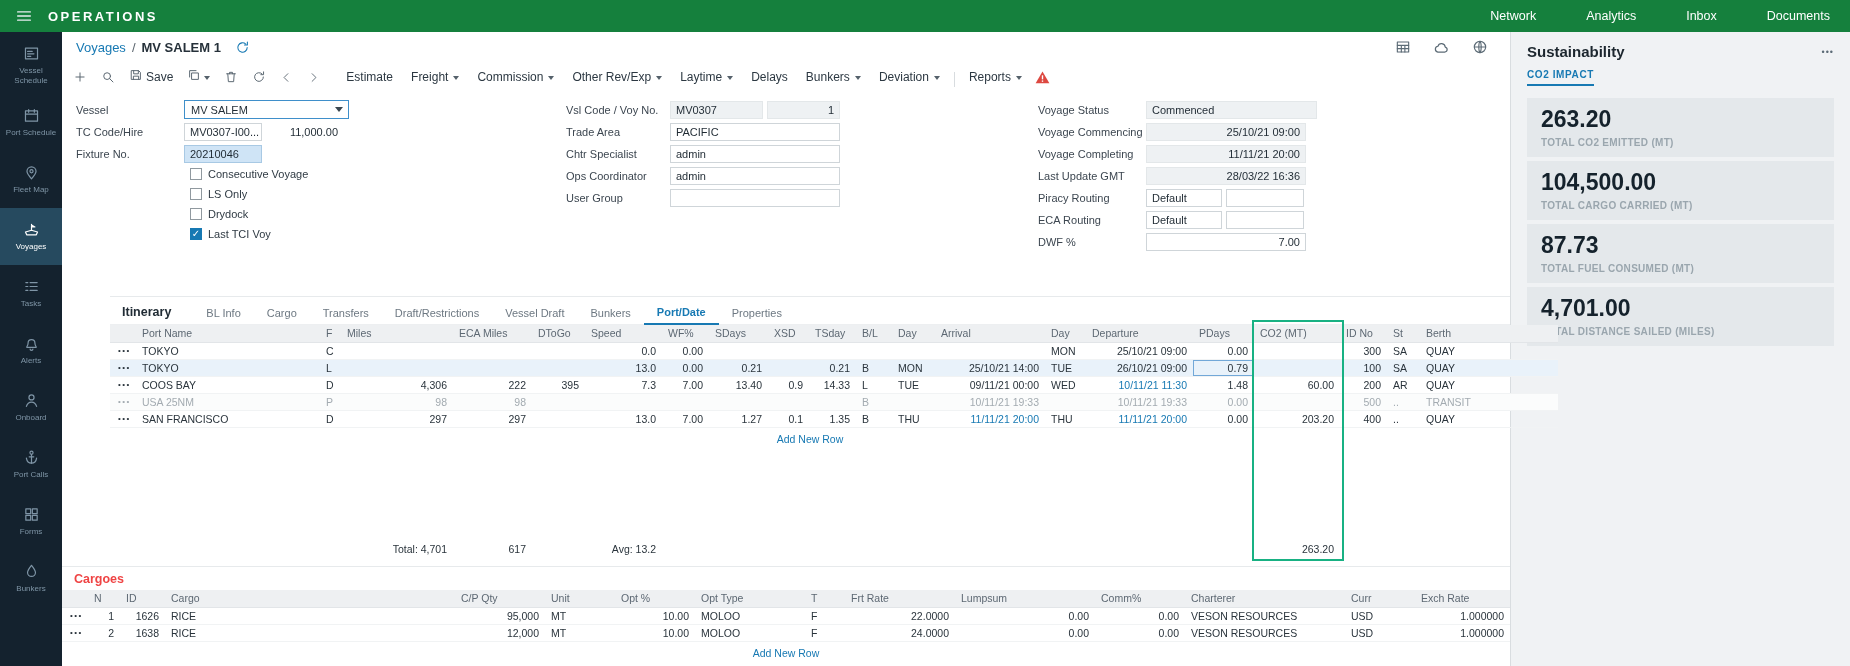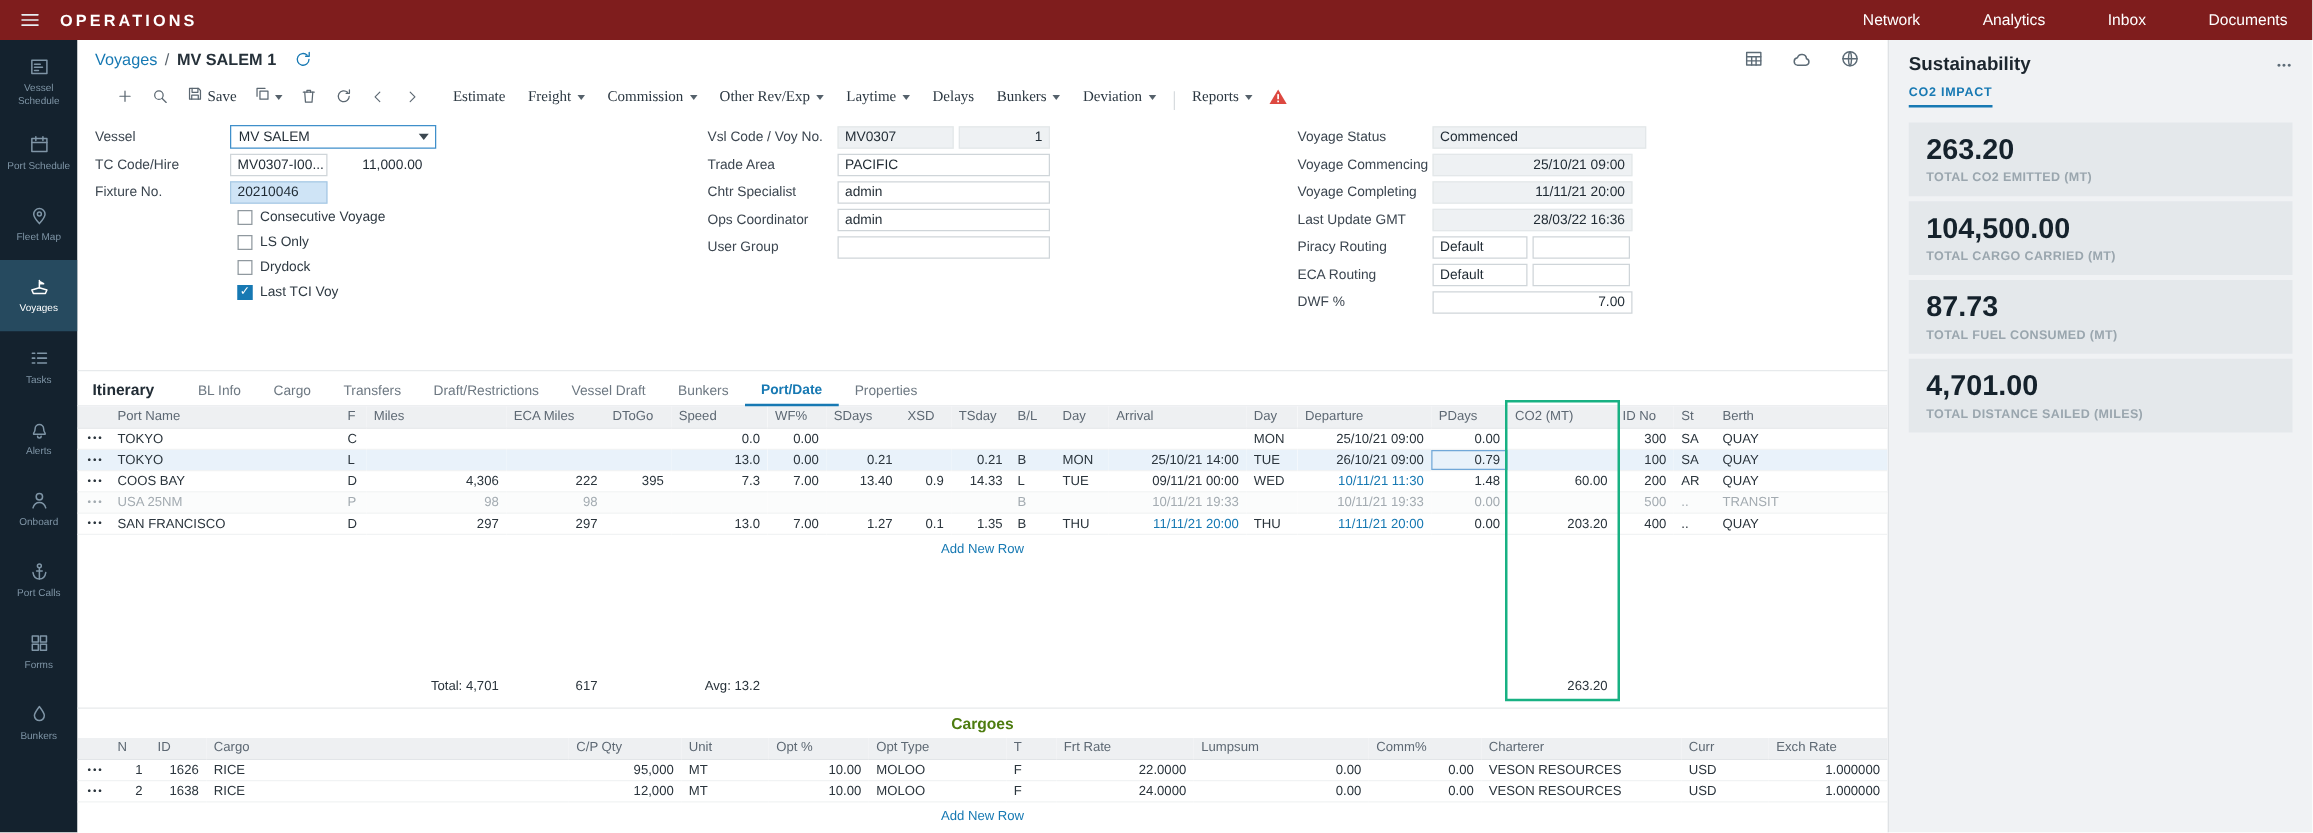--- a/index.html
+++ b/index.html
@@ -1,20 +1,20 @@
 <!DOCTYPE html>
 <html><head>
 <meta charset="utf-8">
 <style>
   * { margin:0; padding:0; box-sizing:border-box; }
   html,body { width:1850px; height:666px; }
   body { font-family:"Liberation Sans","DejaVu Sans",sans-serif; background:#fff; overflow:hidden; color:#2a343c; }
 
   
-  .topbar { height:32px; background:#7f1d1d; display:flex; align-items:center; color:#fff; }
+  .topbar { height:32px; background:#15803d; display:flex; align-items:center; color:#fff; }
   .burger { width:48px; display:flex; justify-content:center; align-items:center; cursor:pointer; color:#e8edf1; }
   .topbar-title { font-size:13px; font-weight:bold; letter-spacing:2.5px; }
   .topbar-nav { margin-left:auto; display:flex; gap:50px; padding-right:20px; }
   .topnav-item { font-size:12.5px; color:#fff; cursor:pointer; }
 
   .shell { display:flex; height:634px; }
 
   
   .sidebar { width:62px; background:#14222e; display:flex; flex-direction:column; padding-top:5px; flex:none; }
   .side-item { height:57px; display:flex; flex-direction:column; align-items:center; justify-content:center; gap:4px; color:#7f95a6; cursor:pointer; }
@@ -26,21 +26,21 @@
   .main { width:1448px; flex:none; background:#fff; position:relative; }
 
   .crumb-bar { height:30px; display:flex; align-items:center; padding:0 14px; }
   .crumb-link { color:#1779b3; font-size:13px; cursor:pointer; }
   .crumb-sep { color:#5a646d; margin:0 6px; font-size:13px; }
   .crumb-title { color:#26313a; font-size:13px; font-weight:bold; }
   .sync { color:#1779b3; margin-left:14px; display:flex; cursor:pointer; }
   .crumb-icons { margin-left:auto; display:flex; gap:22px; color:#5c6b76; margin-right:8px; }
   .crumb-icons > span { display:flex; cursor:pointer; }
 
-  .toolbar { height:30px; display:flex; align-items:center; padding:0 24px;font-family:Liberation Serif, serif; }
+  .toolbar { height:30px; display:flex; align-items:center; padding:0 4px; }
   .tbtn { display:flex; align-items:center; gap:3px; color:#5b6771; padding:2px 7px; cursor:pointer; }
   .tlabel { font-size:12px; color:#2c3842; }
   .toolbar-menus { display:flex; align-items:flex-end; margin-left:10px; }
   .tmenu { display:flex; align-items:center; gap:5px; font-size:12px; color:#2c3842; padding:3px 9px; cursor:pointer; white-space:nowrap; }
   .dcaret { width:0; height:0; border-left:3.5px solid transparent; border-right:3.5px solid transparent; border-top:4px solid #55616b; margin-top:1px; }
   .tdivider { width:1px; height:15px; background:#d8dcdf; margin:0 5px; }
   .warn { display:flex; margin-left:4px; cursor:pointer; }
 
   
   .form-area { height:204px; position:relative; }
@@ -73,30 +73,30 @@
   .grid td { height:17px; padding:0 6px; color:#2a343c; border-bottom:1px solid #f1f3f4; overflow:hidden; white-space:nowrap; cursor:default; }
   .grid td.r { text-align:right; }
   .grid tr.sel td { background:#e9f2fa; }
   .grid tr.dim td { color:#a3abb1; background:#fbfcfc; }
   .grid td.hl { color:#1779b3; }
   .grid td.focus { background:#cfe4f6; box-shadow:inset 0 0 0 1px #72a8d8; }
   .menu-cell { color:#98a1a8; font-size:8px; letter-spacing:1.5px; padding-left:8px !important; }
   .totals-grid td { border-bottom:none; font-weight:normal; color:#2a343c; }
   .addrow { text-align:center; color:#1779b3; font-size:10.5px; padding:5px 0 4px; cursor:pointer; }
 
-  .itin { position:relative; border-top:1px solid #e7eaec; height:270px; }
+  .itin { position:relative; border-top:1px solid #e7eaec; height:270px;margin-left:48px; }
   .itin-tabs { height:28px; display:flex; align-items:flex-end; padding-left:12px; border-bottom:1px solid #edeff1; }
   .itin-title { font-size:12.5px; font-weight:bold; color:#212c35; padding-bottom:5px; margin-right:22px; }
   .itab { padding:0 13px 5px; font-size:11px; color:#6d7882; cursor:pointer; white-space:nowrap; }
   .itab.active { color:#1779b3; font-weight:bold; border-bottom:2px solid #1779b3; margin-bottom:-1px; }
   .itin-totals { position:absolute; left:0; bottom:9px; width:1448px; }
   .co2-box { position:absolute; left:1142px; top:23px; width:92px; height:241px; border:2px solid #18b183; pointer-events:none; }
 
   .cargoes { border-top:1px solid #e7eaec; height:100px; }
-  .cargo-title { font-size:12.5px; font-weight:bold; color:#4d7c0f; padding:5px 12px 4px;text-align:center; }
+  .cargo-title { font-size:12.5px; font-weight:bold; color:#ef4444; padding:5px 12px 4px; }
 
   
   .sustain { width:340px; flex:none; background:#f0f2f4; border-left:1px solid #d9dde0; padding:11px 16px; }
   .sus-head { display:flex; justify-content:space-between; align-items:center; }
   .sus-title { font-size:15px; font-weight:bold; color:#1c262e; }
   .sus-menu { color:#5c6b76; letter-spacing:1px; font-size:9px; cursor:pointer; }
   .sus-tab { display:inline-block; margin-top:9px; font-size:10px; font-weight:bold; letter-spacing:0.6px; color:#1779b3; border-bottom:2px solid #1779b3; padding-bottom:4px; cursor:pointer; }
   .sus-cards { margin-top:12px; display:flex; flex-direction:column; gap:4px; }
   .sus-card { background:#e4e8eb; padding:8px 14px 9px; }
   .sus-value { font-size:23px; font-weight:bold; color:#15222c; }

